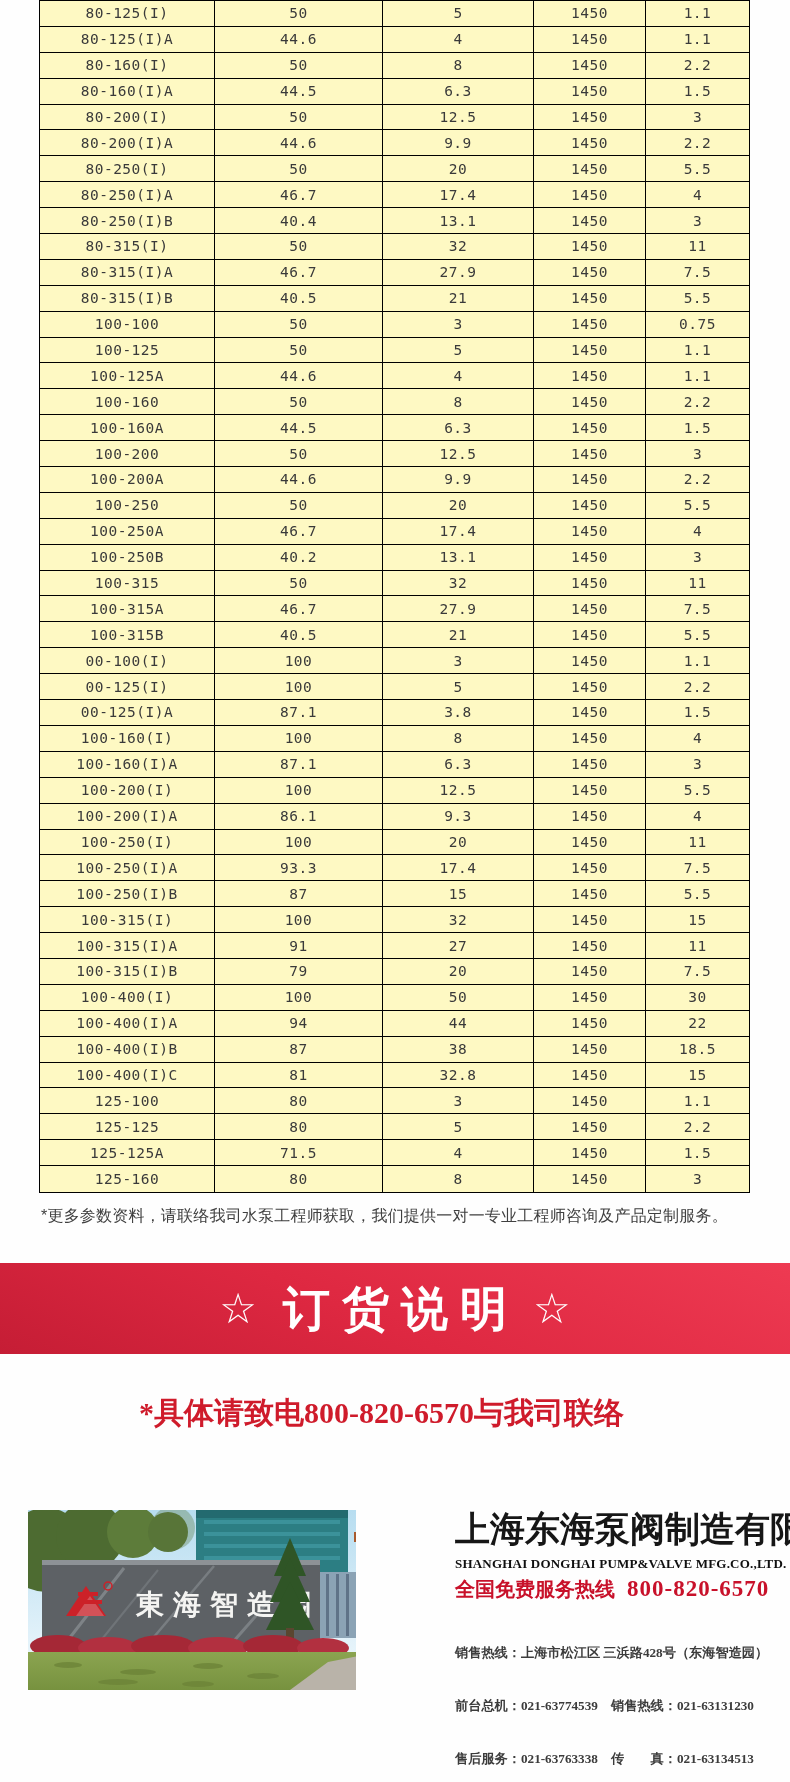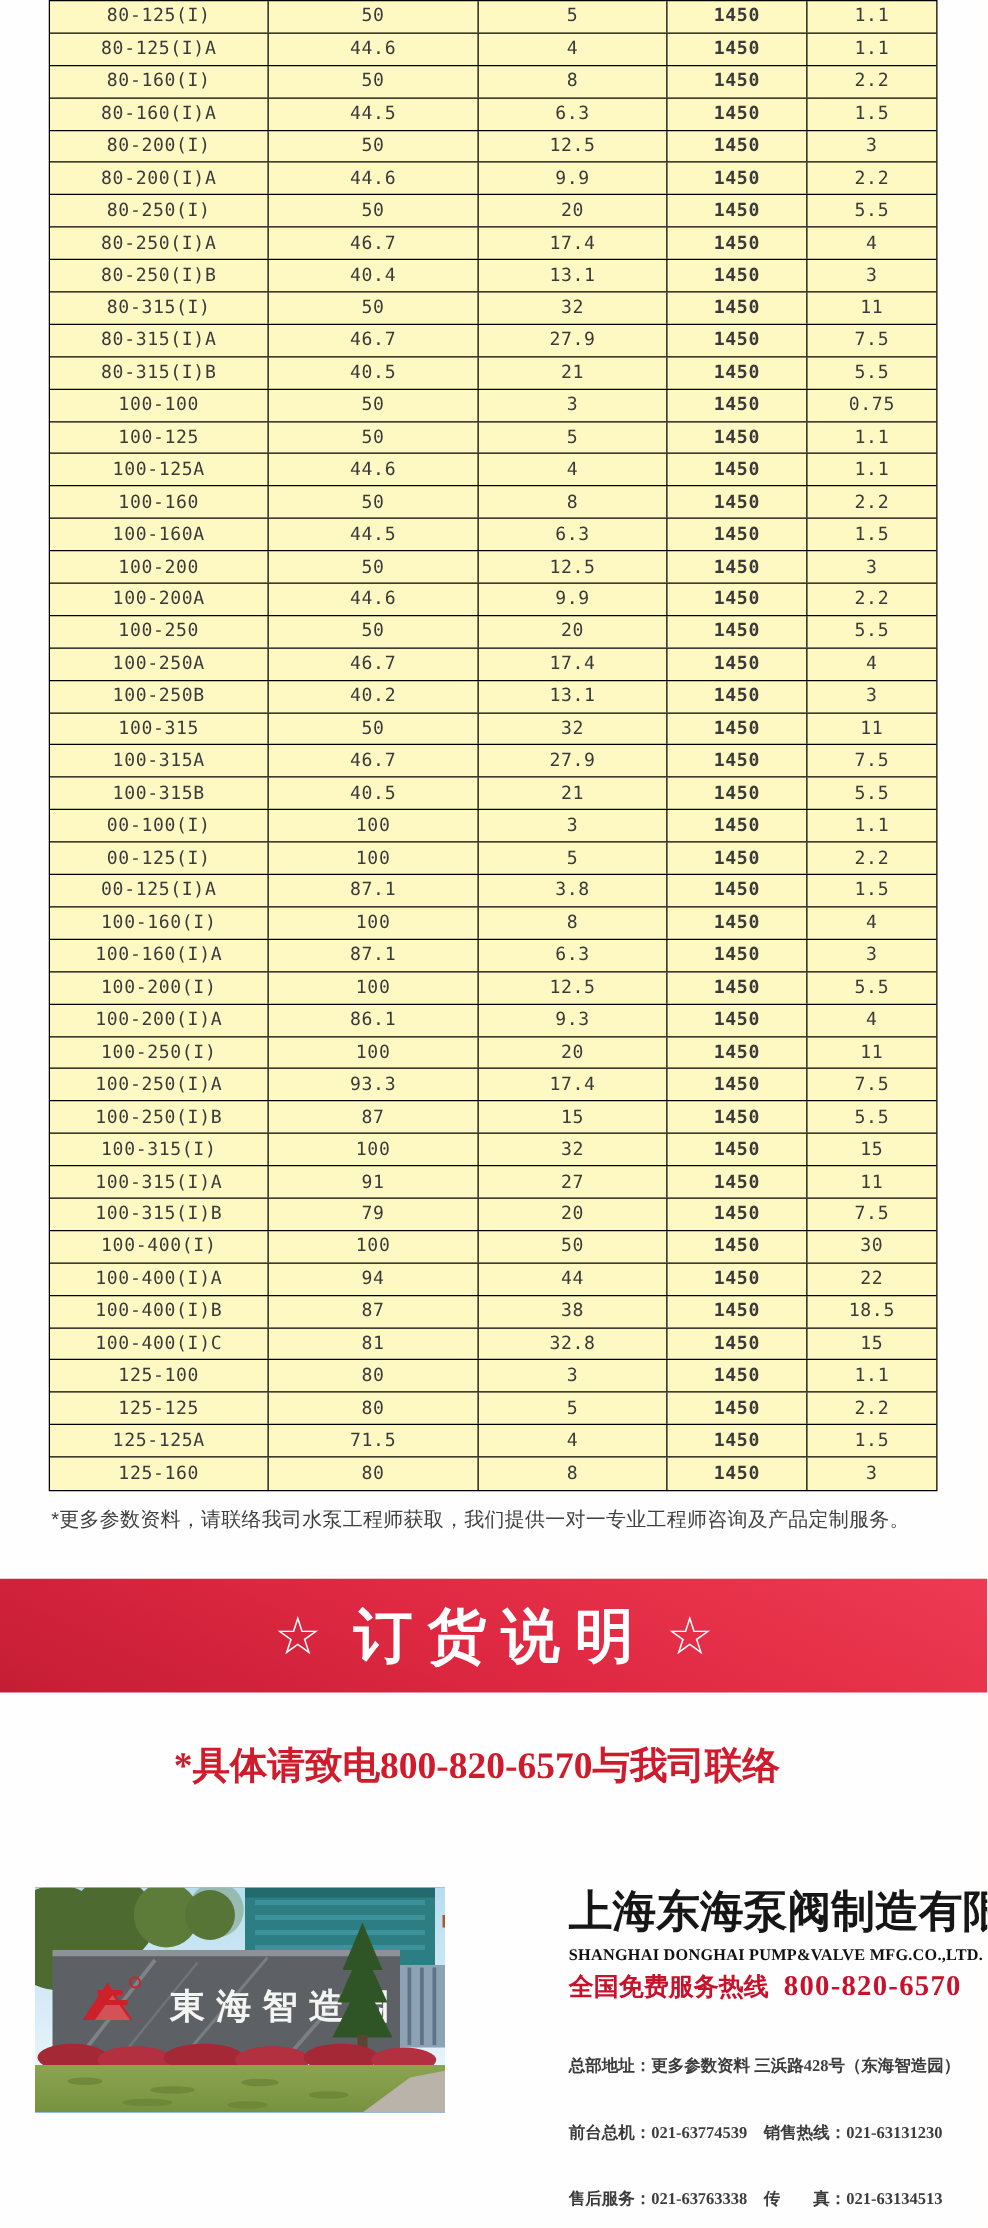--- a/index.html
+++ b/index.html
@@ -19,21 +19,21 @@
   .trow { display:flex; height:25.9px; border-bottom:1px solid #000; }
   .trow:last-child { border-bottom:none; }
   .tcell {
     display:flex; align-items:center; justify-content:center;
     border-right:1px solid #000;
     font-family:"DejaVu Sans Mono", monospace;
     font-size:14.5px; color:#3a3a3a; letter-spacing:0.5px;
     white-space:nowrap; overflow:hidden;
   }
   .c0 { width:175px; } .c1 { width:168px; } .c2 { width:151px; }
-  .c3 { width:112px;font-weight:bold; } .c4 { flex:1; border-right:none; }
+  .c3 { width:112px; } .c4 { flex:1; border-right:none; }
 
   
   .note {
     position:absolute; left:41px; top:1206px; width:720px;
     font-size:16px; color:#404040; letter-spacing:0.2px;
   }
 
   
   .banner {
     position:absolute; left:0; top:1263px; width:790px; height:91px;
@@ -528,21 +528,21 @@
   </div>
 
   <div class="cinfo">
     <div class="cname">上海东海泵阀制造有限公司</div>
     <div class="cen">SHANGHAI DONGHAI PUMP&amp;VALVE MFG.CO.,LTD.</div>
     <div class="hotline">
       <span class="hl-label">全国免费服务热线</span>
       <span class="hl-num">800-820-6570</span>
     </div>
     <div class="contacts">
-      <div>总部地址：更多参数资料 三浜路428号（东海智造园）</div>
+      <div>销售热线：上海市松江区 三浜路428号（东海智造园）</div>
       <div>前台总机：021-63774539　销售热线：021-63131230</div>
       <div>售后服务：021-63763338　传　　真：021-63134513</div>
       
       
       
     </div>
   </div>
 
 </div>
 

